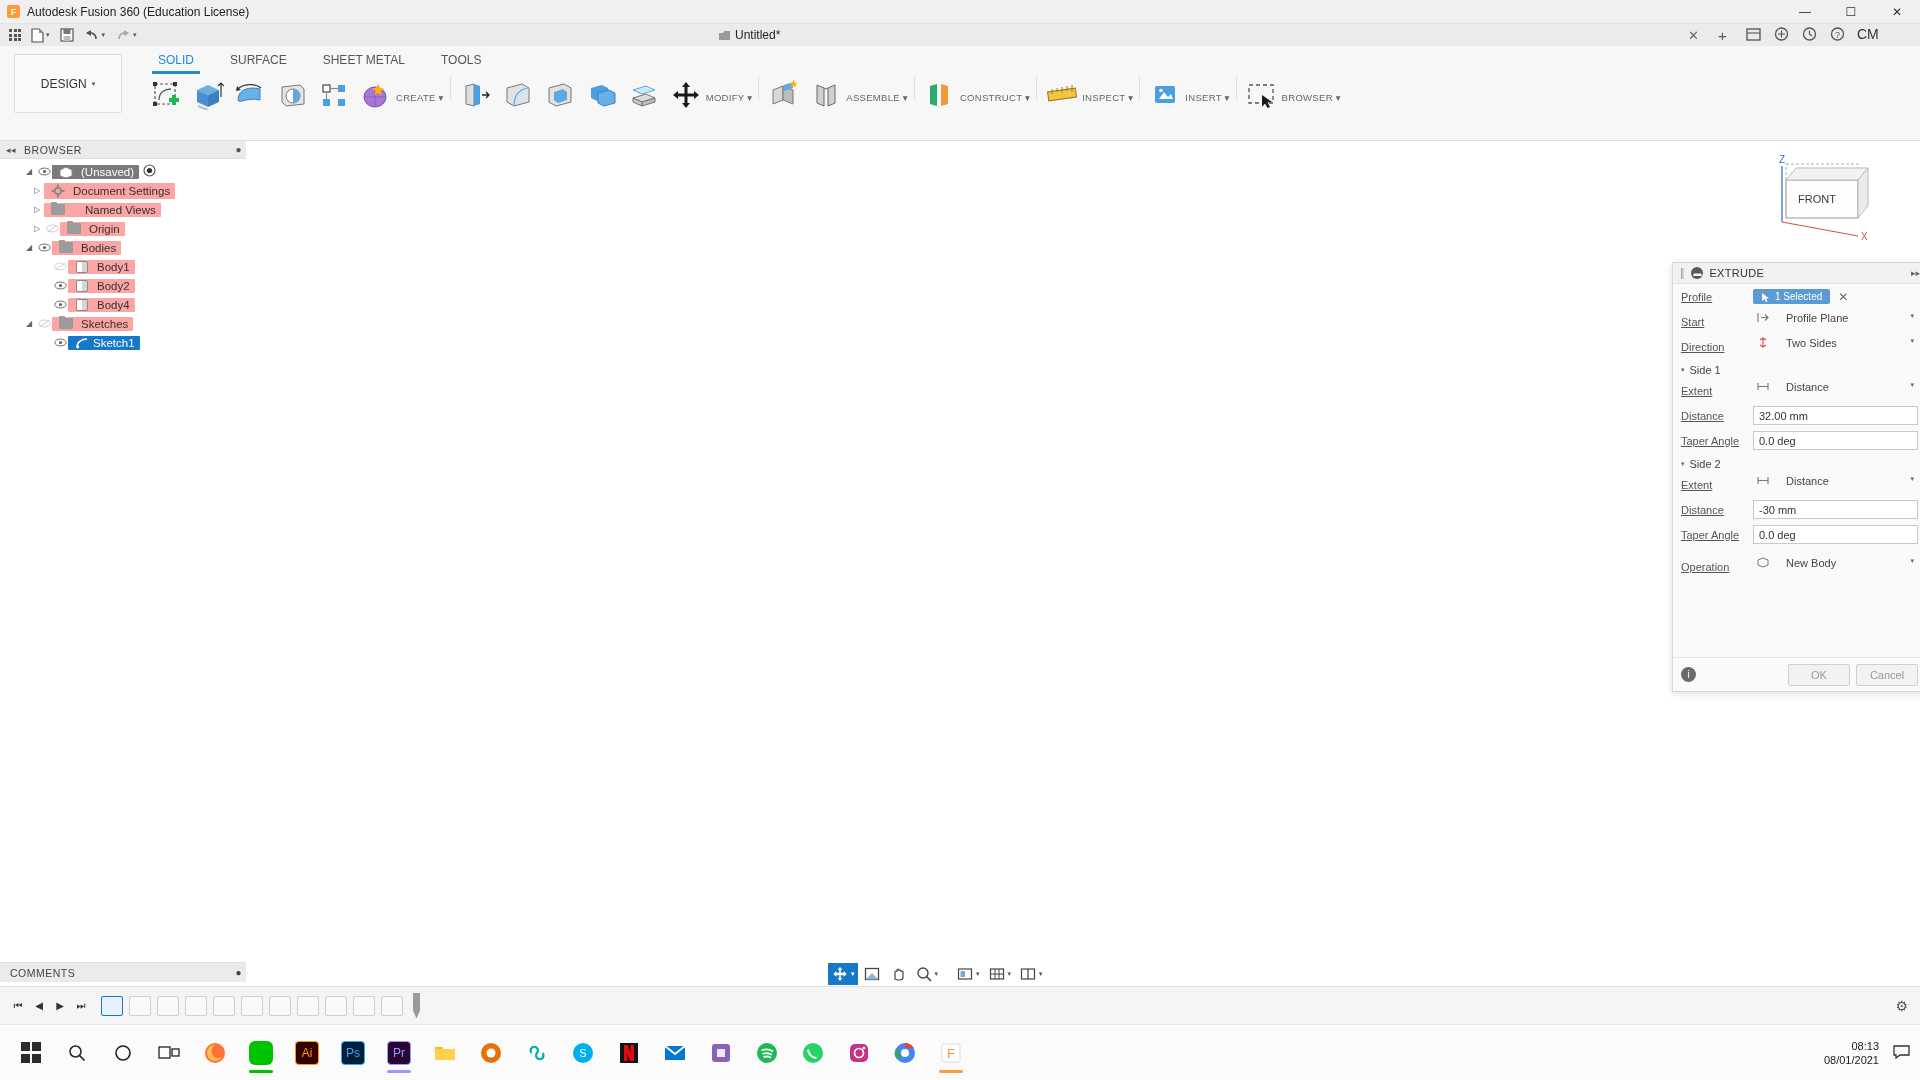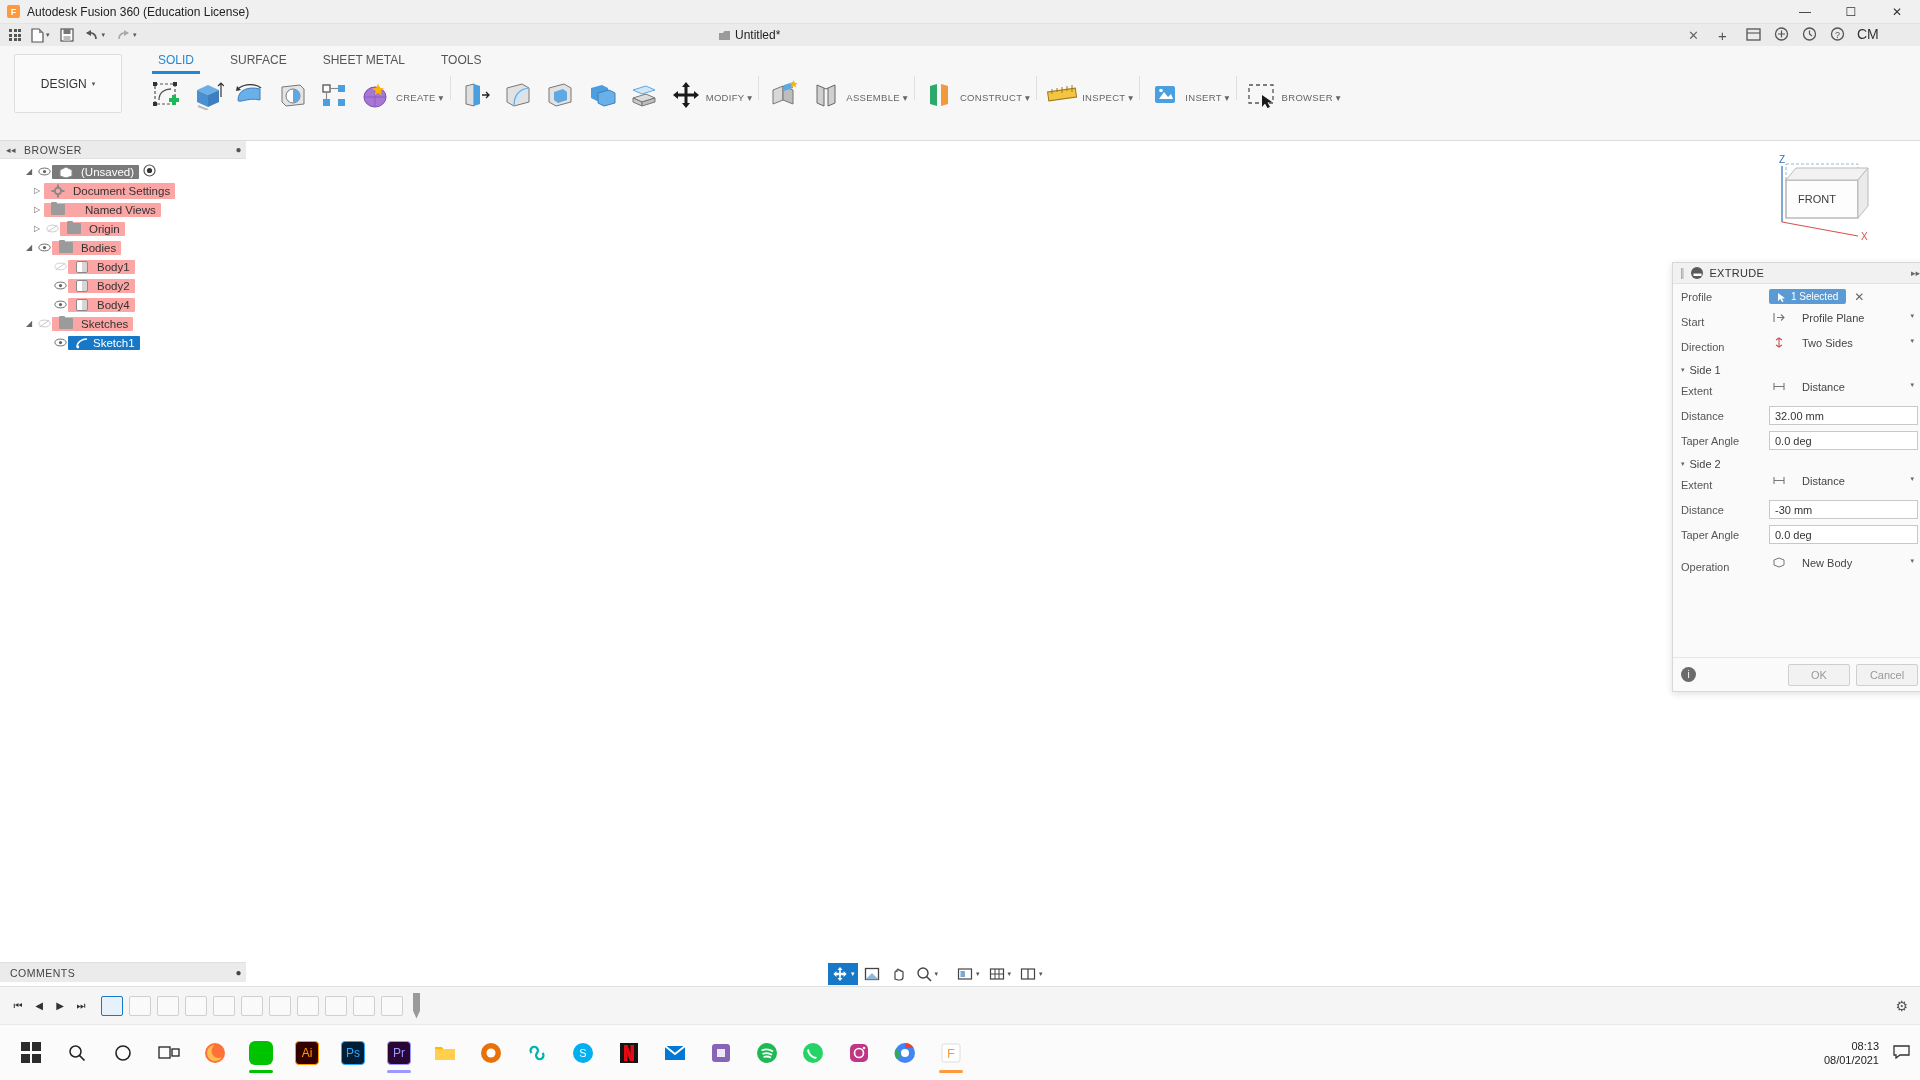--- a/index.html
+++ b/index.html
@@ -145,21 +145,21 @@
   .ex-hdr {
     height: 21px; display: flex; align-items: center; gap: 6px;
     padding: 0 6px; background: rgba(240,240,240,.95); border-bottom: 1px solid #e2e2e2;
   }
   .ex-hdr .grip { font-size: 9px; color: #888; }
   .ex-hdr .ico { width: 12px; height: 12px; border-radius: 50%; background: #5a5a5a;
                  color:#fff; font-size:8px; display:flex; align-items:center; justify-content:center;}
   .ex-hdr .ttl { font-size: 11px; color: #333; letter-spacing: .3px; }
   .ex-hdr .more { margin-left: auto; font-size: 9px; color: #666; }
   .ex-row { display: flex; align-items: center; height: 25px; padding: 0 8px; }
-  .ex-row .k { width: 88px; font-size: 11px; color: #555; }
+  .ex-row .k { width: 72px; font-size: 11px; color: #555; text-decoration: underline; }
   .ex-row .v { flex: 1; display: flex; align-items: center; }
   .sel-chip {
     background: #5b9bd5; color: #fff; font-size: 10px; padding: 2px 8px;
     border-radius: 2px; display: flex; align-items: center; gap: 4px;
   }
   .chip-x { margin-left: 8px; color: #666; font-size: 12px; }
   .combo {
     flex: 1; height: 19px; display: flex; align-items: flex-start; gap: 17px;
     padding: 0 4px; font-size: 11px; color: #444;
   }

